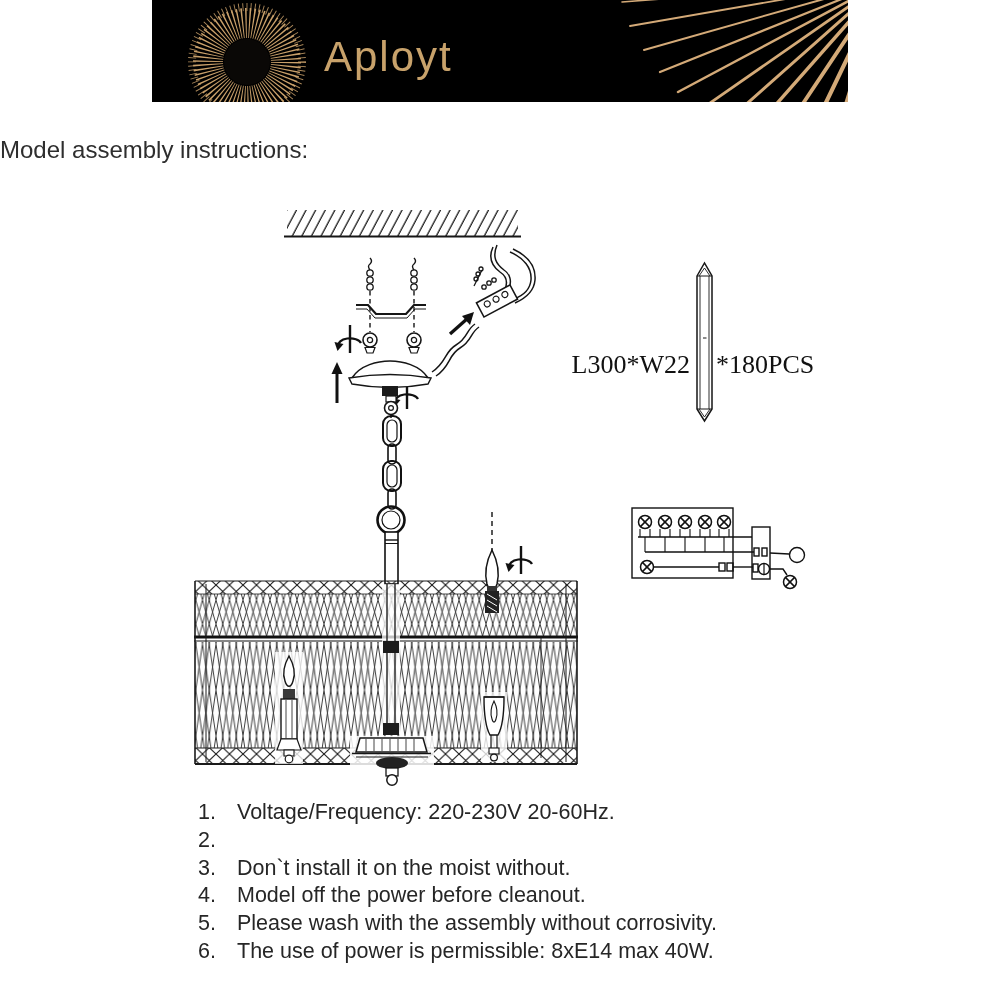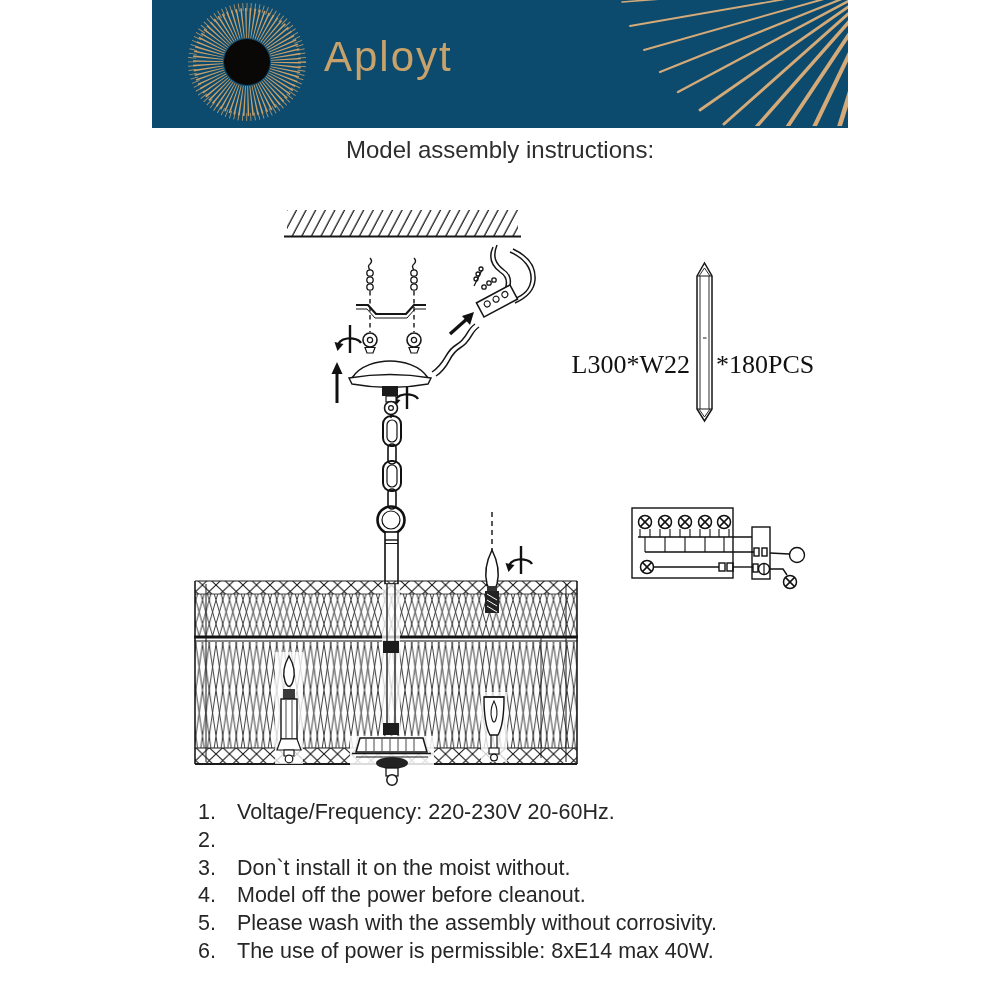--- a/index.html
+++ b/index.html
@@ -1,24 +1,24 @@
 <!DOCTYPE html>
 <html><head>
 <meta charset="utf-8">
 <style>
   html,body{margin:0;padding:0;background:#fff;}
   #page{position:relative;width:1000px;height:1000px;background:#ffffff;overflow:hidden;
         font-family:"Liberation Sans",sans-serif;}
   
-  .hdr{position:absolute;left:152px;top:0;width:696px;height:128px;background:#0c4a6e;overflow:hidden;}
+  .hdr{position:absolute;left:152px;top:0;width:696px;height:102px;background:#000000;overflow:hidden;}
   .hdr svg{position:absolute;left:0;top:0;}
   .brand{position:absolute;left:172px;top:36px;font-size:42px;font-weight:400;
          letter-spacing:2px;color:#c8a26b;line-height:1;}
   
-  .title{position:absolute;left:0;top:135px;width:1000px;text-align:center;
+  .title{position:absolute;left:0;top:135px;width:1000px;
          color:#2e2e2e;font-size:24px;line-height:29px;}
   .title .t2{font-size:23px;}
   
   #art{position:absolute;left:0;top:0;width:1000px;height:1000px;}
   .cad{font-family:"Liberation Serif",serif;font-size:26px;fill:#111;}
   
   .instructions{position:absolute;left:198px;top:799px;color:#262626;font-size:21.5px;}
   .ins-item{display:flex;line-height:27.8px;}
   .ins-item .num{width:39px;flex:0 0 39px;}
 </style>

